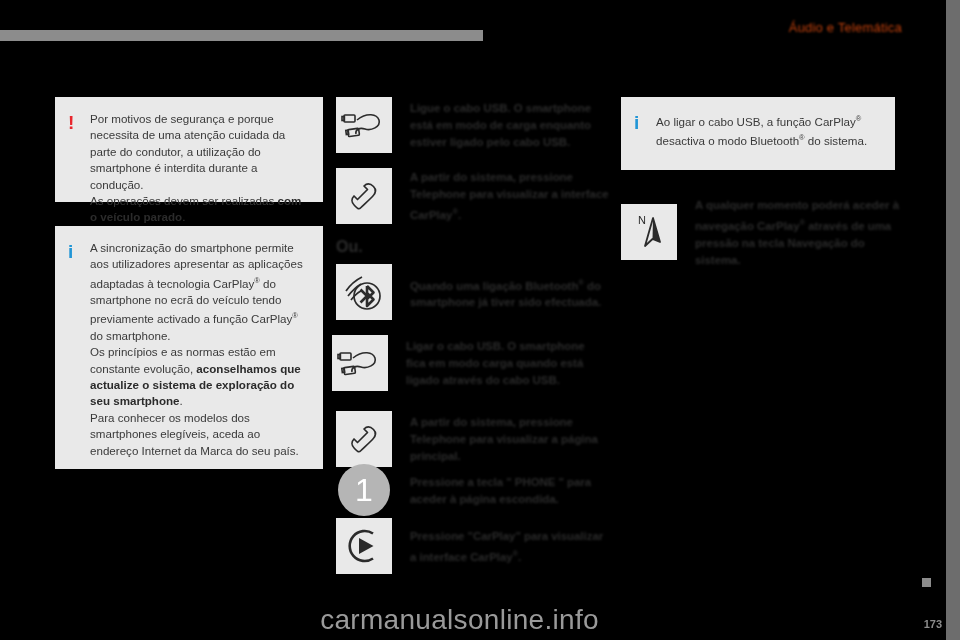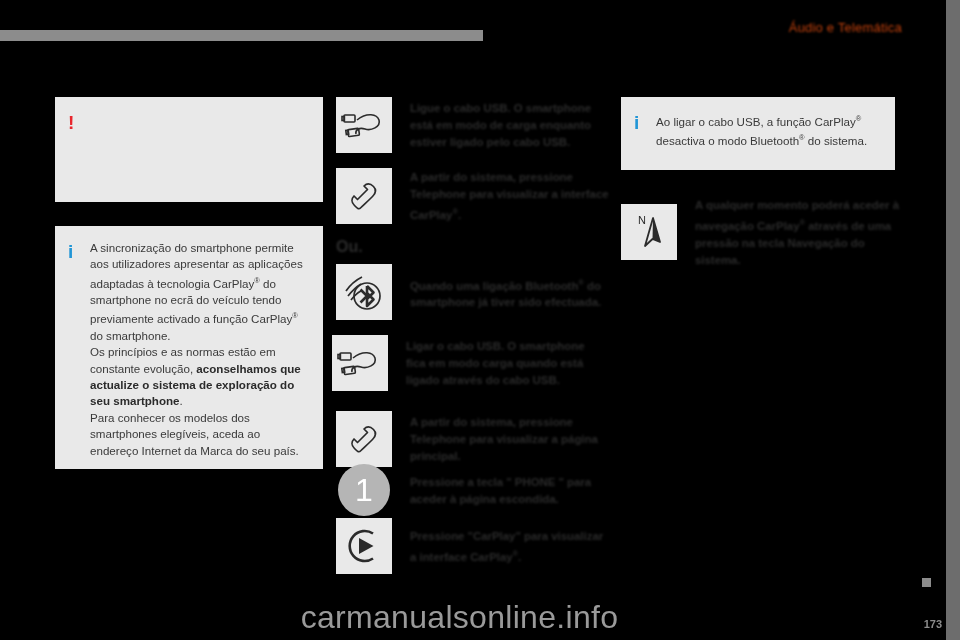--- a/index.html
+++ b/index.html
@@ -149,39 +149,40 @@
     font-weight: bold;
     filter: blur(0.6px);
     text-align: right;
   }
   .watermark {
     position: absolute;
     left: 0; bottom: 0;
     width: 799px;
     text-align: center;
     color: #9a9a9a;
-    font-size: 32px;
+    font-size: 28px;
     letter-spacing: .3px;
     padding-bottom: 4px;
     padding-left: 120px;
     font-family: "Liberation Sans", sans-serif;
   }
 </style>
 </head>
 <body>
 
 <div class="page">
 
   <div class="header-bar"></div>
   <div class="header-title">Áudio e Telemática</div>
   <div class="right-rail"></div>
 
   <div class="box" id="warning-box">
     <div class="box-inner">
       <div class="box-mark mark-warn">!</div>
+      <div class="box-text">Por motivos de segurança e porque necessita de uma atenção cuidada da parte do condutor, a utilização do smartphone é interdita durante a condução.<br>As operações devem ser realizadas <b>com o veículo parado</b>.</div>
     </div>
   </div>
 
   <div class="box" id="info-box-left">
     <div class="box-inner">
       <div class="box-mark mark-info">i</div>
       <div class="box-text">A sincronização do smartphone permite aos utilizadores apresentar as aplicações adaptadas à tecnologia CarPlay<sup>®</sup> do smartphone no ecrã do veículo tendo previamente activado a função CarPlay<sup>®</sup> do smartphone.<br>Os princípios e as normas estão em constante evolução, <b>aconselhamos que actualize o sistema de exploração do seu smartphone</b>.<br>Para conhecer os modelos dos smartphones elegíveis, aceda ao endereço Internet da Marca do seu país.</div>
     </div>
   </div>
 

